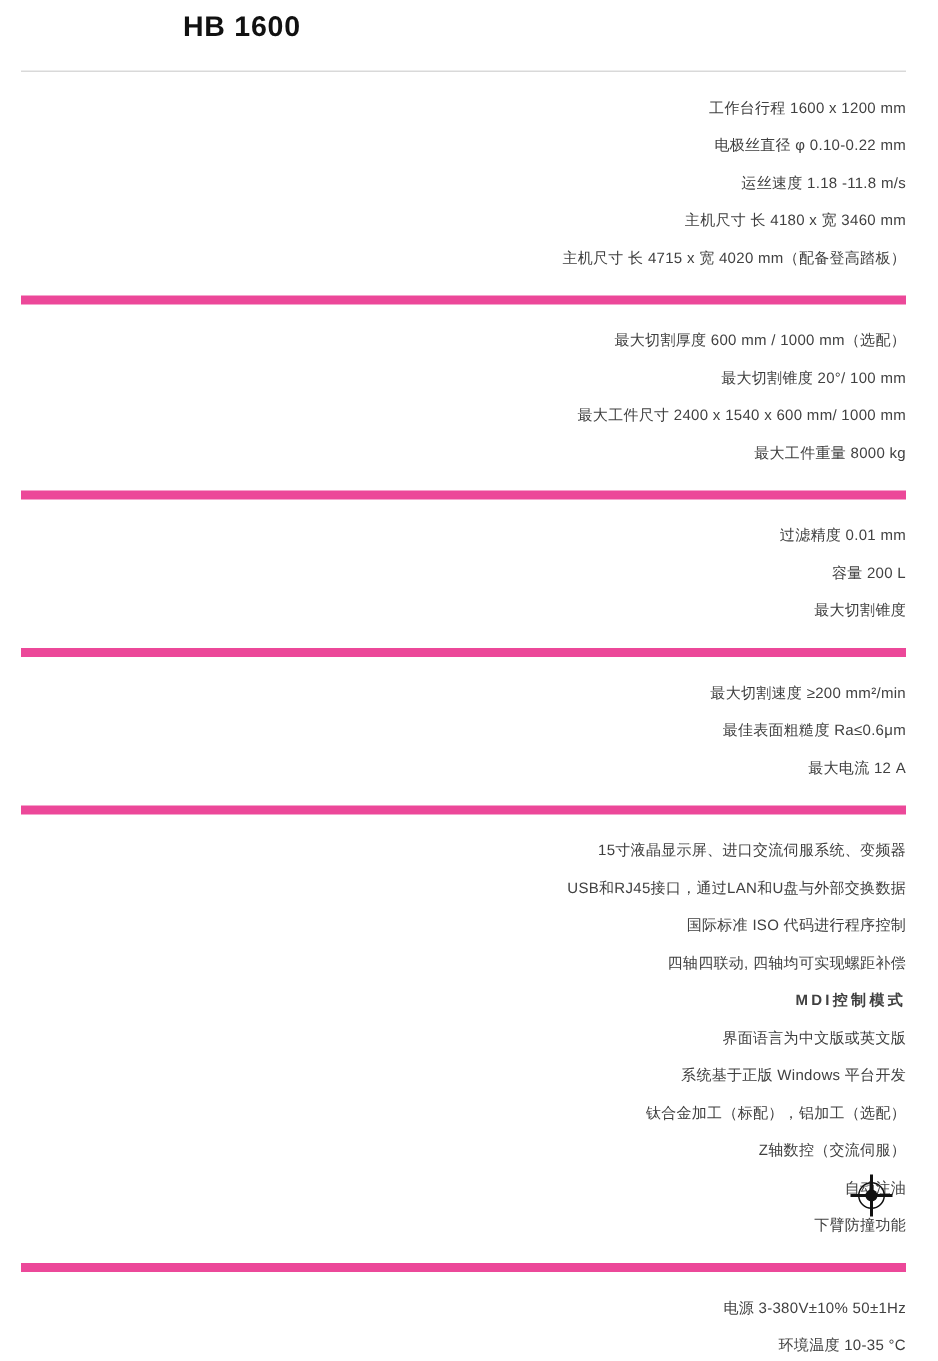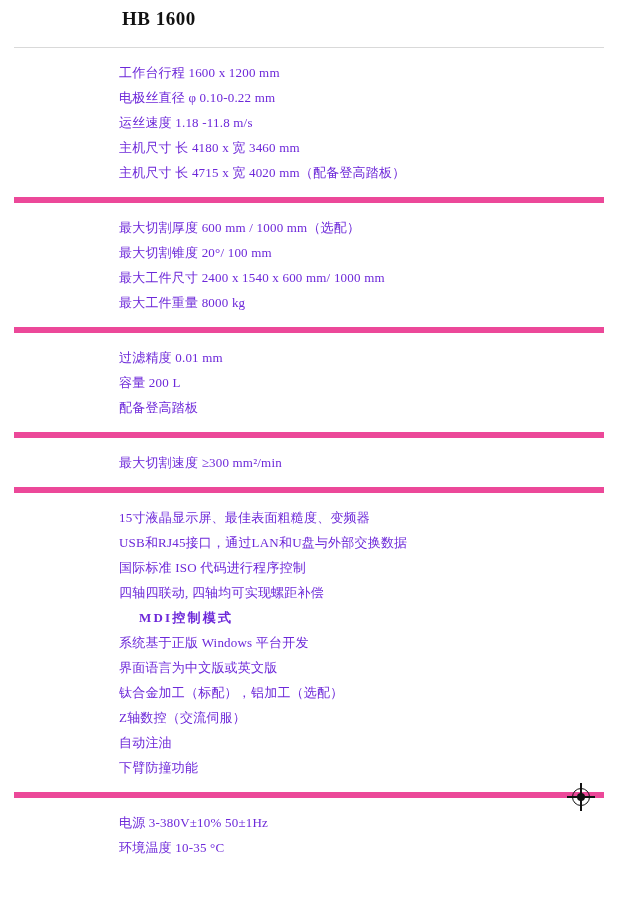--- a/index.html
+++ b/index.html
@@ -13,21 +13,20 @@
     font-family: "Liberation Sans", "DejaVu Sans", sans-serif;
     color: #1a1a1a;
     position: relative;
     overflow: hidden;
   }
   .page {
     position: relative;
     width: 625px;
     height: 907px;
     box-sizing: border-box;
-    font-family: Liberation Serif, serif;
   }
   .title {
     position: absolute;
     left: 122px;
     top: 8px;
     font-size: 19px;
     font-weight: bold;
     letter-spacing: 0.5px;
     color: #111;
   }
@@ -41,25 +40,26 @@
     padding: 12px 0 12px 0;
     border-top: 6px solid #ec4899;
   }
   .section:first-child {
     border-top: 1px solid #d9d9d9;
   }
   .section .rows {
     padding-left: 105px;
   }
   .row {
-    font-size: 13px;
+    font-size: 10px;
     line-height: 25px;
-    color: #6d28d9;
+    color: #404040;
     white-space: nowrap;
     letter-spacing: 0.2px;
+    text-align: right;
   }
   .row.spaced {
     letter-spacing: 2.2px;
   }
   .row.bold {
     font-weight: bold;
     margin-left: 20px;
   }
   
   .reg-mark {
@@ -130,39 +130,41 @@
         <div class="row">最大切割锥度  20°/ 100 mm</div>
         <div class="row">最大工件尺寸  2400 x 1540 x 600 mm/  1000 mm</div>
         <div class="row">最大工件重量  8000 kg</div>
       </div>
     </div>
 
     <div class="section">
       <div class="rows">
         <div class="row">过滤精度 0.01 mm</div>
         <div class="row">容量 200 L</div>
-        <div class="row">配备登高踏板</div>
+        <div class="row">最大切割锥度</div>
       </div>
     </div>
 
     <div class="section">
       <div class="rows">
-        <div class="row">最大切割速度  ≥300 mm²/min</div>
+        <div class="row">最大切割速度  ≥200 mm²/min</div>
+        <div class="row">最佳表面粗糙度  Ra≤0.6μm</div>
+        <div class="row">最大电流  12 A</div>
       </div>
     </div>
 
     <div class="section">
       <div class="rows">
-        <div class="row">15寸液晶显示屏、最佳表面粗糙度、变频器</div>
+        <div class="row">15寸液晶显示屏、进口交流伺服系统、变频器</div>
         <div class="row">USB和RJ45接口，通过LAN和U盘与外部交换数据</div>
         <div class="row">国际标准 ISO 代码进行程序控制</div>
         <div class="row">四轴四联动, 四轴均可实现螺距补偿</div>
         <div class="row spaced bold">MDI控制模式</div>
+        <div class="row">界面语言为中文版或英文版</div>
         <div class="row">系统基于正版 Windows 平台开发</div>
-        <div class="row">界面语言为中文版或英文版</div>
         <div class="row">钛合金加工（标配），铝加工（选配）</div>
         <div class="row">Z轴数控（交流伺服）</div>
         <div class="row">自动注油</div>
         <div class="row">下臂防撞功能</div>
       </div>
     </div>
 
     <div class="section">
       <div class="rows">
         <div class="row">电源 3-380V±10%     50±1Hz</div>

